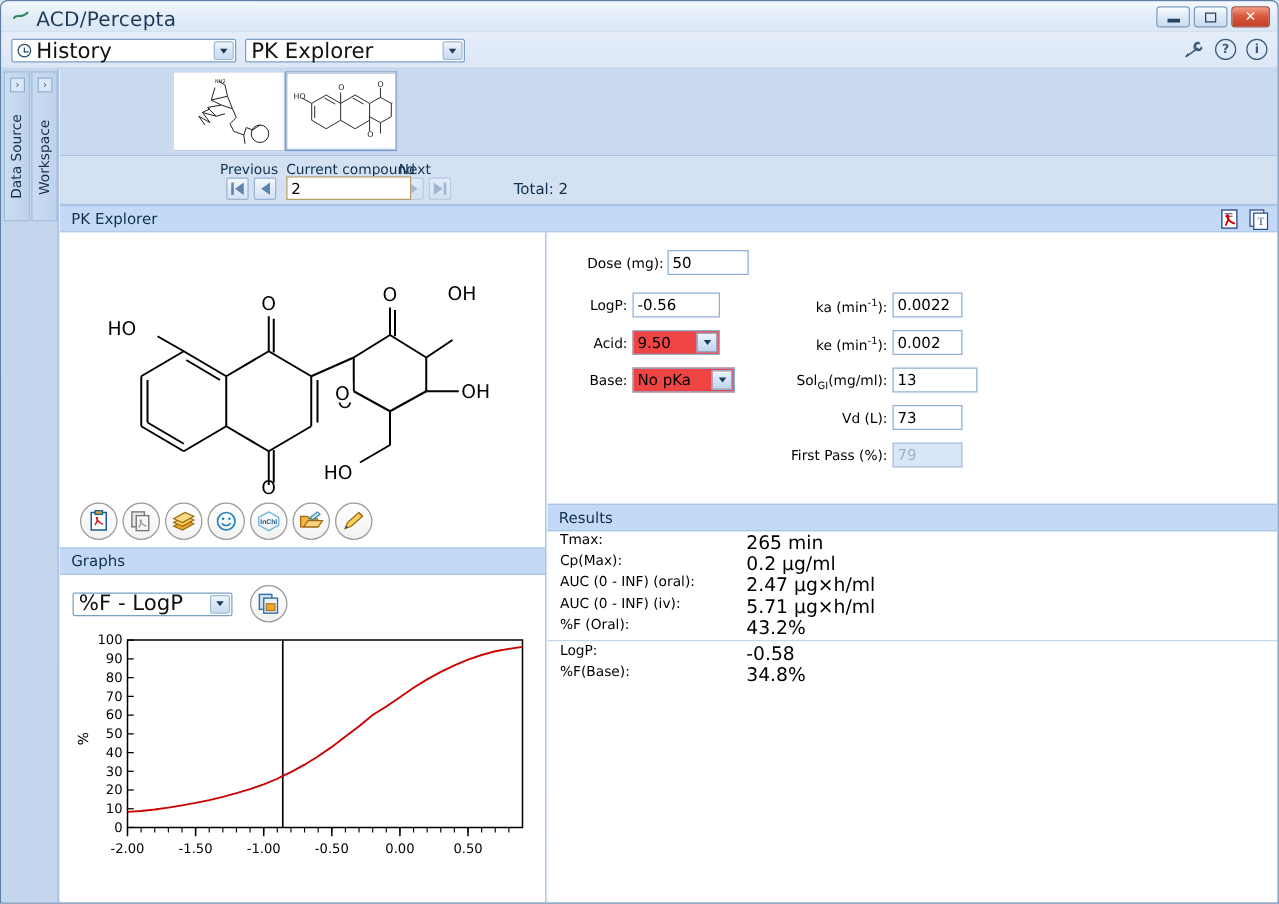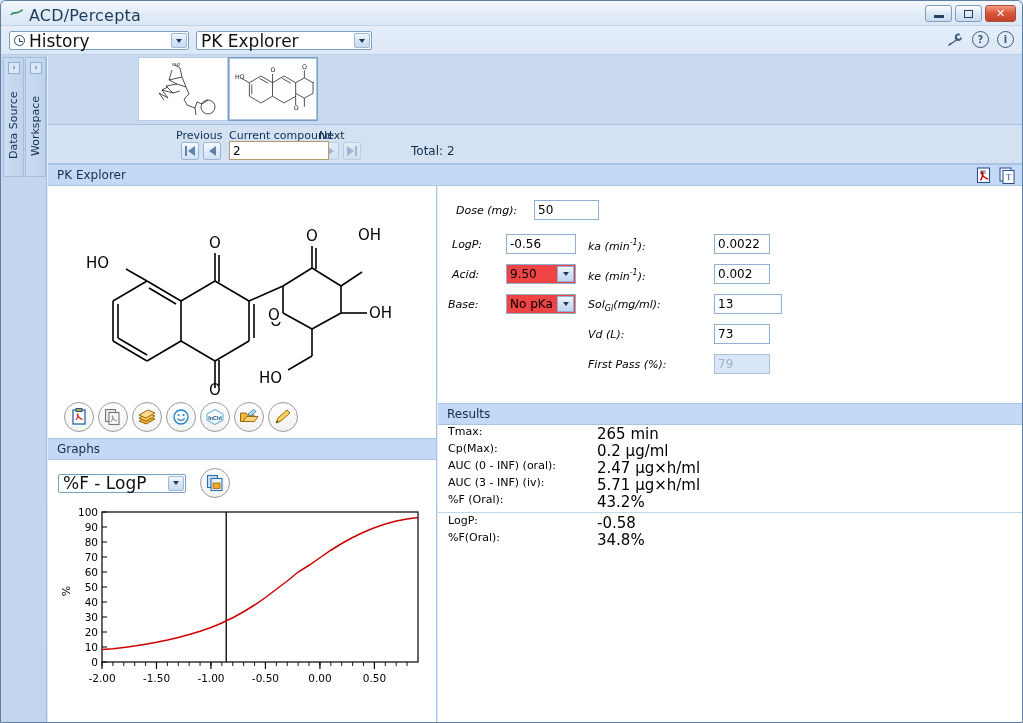--- a/index.html
+++ b/index.html
@@ -166,21 +166,21 @@
   }
   #graphs-header{ position:absolute; left:0; right:0; top:0; }
   .graph-tools{ position:absolute; left:10px; top:30px; display:flex; align-items:center; gap:14px; }
   #combo-graph{ position:relative; width:128px; height:19px; }
   #chart-wrap{ position:absolute; left:8px; top:68px; width:372px; height:190px; }
 
   
   #params-panel{
     position:absolute; left:390px; right:0; top:0; height:217px; background:#fff;
   }
-  .frm-lbl{ position:absolute; font-size:11px; color:#000; text-align:left;font-style:italic; }
+  .frm-lbl{ position:absolute; font-size:11px; color:#000; text-align:right; }
   .frm-in{
     position:absolute; height:20px; border:1px solid #8fb0d2; background:#fff;
     font-size:12px; padding:0 0 0 3px; color:#000; font-family:"DejaVu Sans", sans-serif;
   }
   .frm-in.readonly{ background:#d9e6f7; color:#9fb3c9; border-color:#a9c0da; }
   .frm-combo{
     position:absolute; height:20px; border:1px solid #8fb0d2; background:#ef4444;
     display:flex; align-items:center;
   }
   .frm-combo .cb-text{ padding-left:3px; font-size:12px; color:#000; }
@@ -597,21 +597,21 @@
 
         <div class="frm-lbl" style="left:14px; top:82px; width:50px;">Acid:</div>
         <div class="frm-combo" style="left:68px; top:78px; width:70px;">
           <span class="cb-text">9.50</span>
           <div class="cb-btn">
               <div class="caret"></div>
             </div>
         </div>
 
         <div class="frm-lbl" style="left:10px; top:112px; width:54px;">Base:</div>
-        <div class="frm-combo" style="left:68px; top:108px; width:70px;">
+        <div class="frm-combo" style="left:68px; top:108px; width:82px;">
           <span class="cb-text">No pKa</span>
           <div class="cb-btn">
               <div class="caret"></div>
             </div>
         </div>
 
         <div class="frm-lbl" style="left:150px; top:52px; width:122px;">
           <span>ka (min</span><sup style="font-size:8px;">-1</sup><span>):</span>
         </div>
         <input class="frm-in" style="left: 276px; top: 48px; width: 56px;" value="0.0022">
@@ -649,34 +649,34 @@
           </div>
           <div class="res-row">
             <span class="res-k">Cp(Max):</span>
             <span class="res-v">0.2 µg/ml</span>
           </div>
           <div class="res-row">
             <span class="res-k">AUC (0 - INF) (oral):</span>
             <span class="res-v">2.47 µg×h/ml</span>
           </div>
           <div class="res-row">
-            <span class="res-k">AUC (3 - INF) (iv):</span>
+            <span class="res-k">AUC (0 - INF) (iv):</span>
             <span class="res-v">5.71 µg×h/ml</span>
           </div>
           <div class="res-row">
             <span class="res-k">%F (Oral):</span>
             <span class="res-v">43.2%</span>
           </div>
           <div class="res-sep"></div>
           <div class="res-row">
             <span class="res-k">LogP:</span>
             <span class="res-v">-0.58</span>
           </div>
           <div class="res-row">
-            <span class="res-k">%F(Oral):</span>
+            <span class="res-k">%F(Base):</span>
             <span class="res-v">34.8%</span>
           </div>
         </div>
       </div>
 
     </div>
   </div>
 </div>
 
 </body></html>

